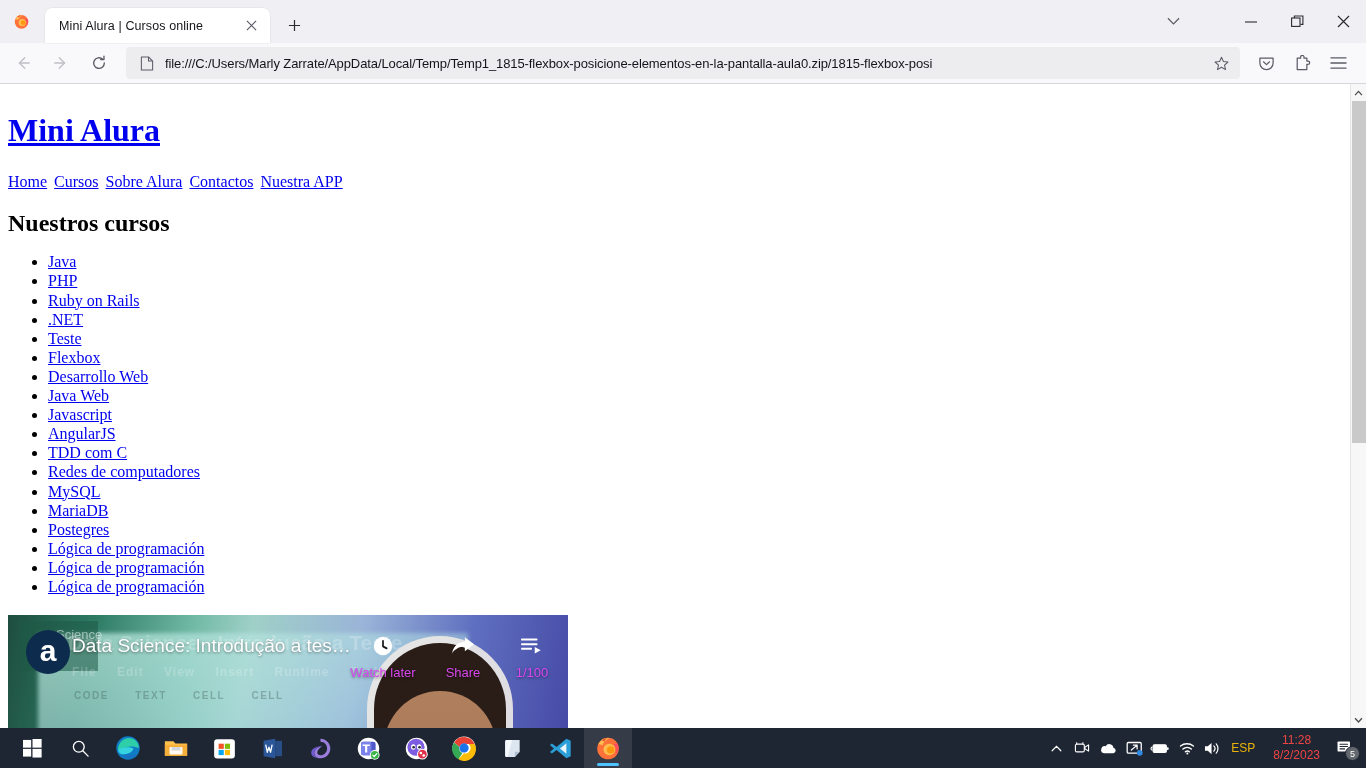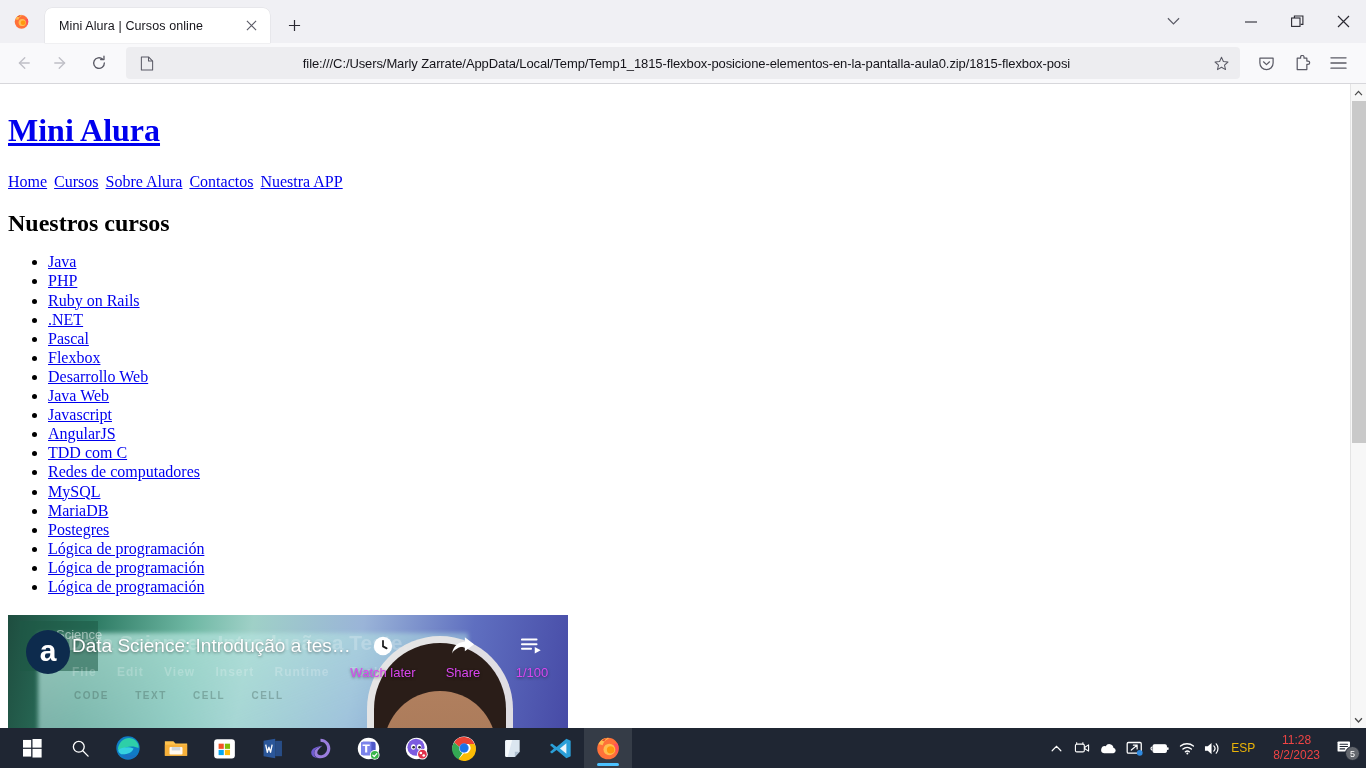--- a/index.html
+++ b/index.html
@@ -47,21 +47,21 @@
   
   .navbar { height:40px; display:flex; align-items:center; padding:0 4px; background:#f9f9fb; }
   .navbtn {
     width:34px; height:32px; border-radius:4px; margin:0 2px;
     display:flex; align-items:center; justify-content:center; color:#5b5b66;
   }
   .navbtn.dim { color:#bfbfc6; }
 
   .urlbar {
     flex:1; height:32px; margin:0 8px; background:#ededf0; border-radius:4px;
-    display:flex; align-items:center; padding:0 6px 0 12px; min-width:0;text-align:center;
+    display:flex; align-items:center; padding:0 6px 0 12px; min-width:0;
   }
   .url-pageicon { width:18px; height:18px; flex-shrink:0; color:#5b5b66; display:flex; align-items:center; justify-content:center; }
   .url-text {
     flex:1; font-size:13px; color:#15141a; margin-left:9px;
     white-space:nowrap; overflow:hidden; min-width:0; letter-spacing:-.1px;
   }
   .url-star { width:26px; height:26px; flex-shrink:0; display:flex; align-items:center; justify-content:center; color:#5b5b66; }
 
   .toolend { display:flex; align-items:center; padding-right:6px; }
   .toolend .navbtn { width:32px; }
@@ -307,21 +307,21 @@
         <a href="#">Nuestra APP</a>
       </nav>
 
       <h2 class="section-title">Nuestros cursos</h2>
 
       <ul class="courses">
         <li><a href="#">Java</a></li>
         <li><a href="#">PHP</a></li>
         <li><a href="#">Ruby on Rails</a></li>
         <li><a href="#">.NET</a></li>
-        <li><a href="#">Pascal</a></li>
+        <li><a href="#">Teste</a></li>
         <li><a href="#">Flexbox</a></li>
         <li><a href="#">Desarrollo Web</a></li>
         <li><a href="#">Java Web</a></li>
         <li><a href="#">Javascript</a></li>
         <li><a href="#">AngularJS</a></li>
         <li><a href="#">TDD com C</a></li>
         <li><a href="#">Redes de computadores</a></li>
         <li><a href="#">MySQL</a></li>
         <li><a href="#">MariaDB</a></li>
         <li><a href="#">Postegres</a></li>

